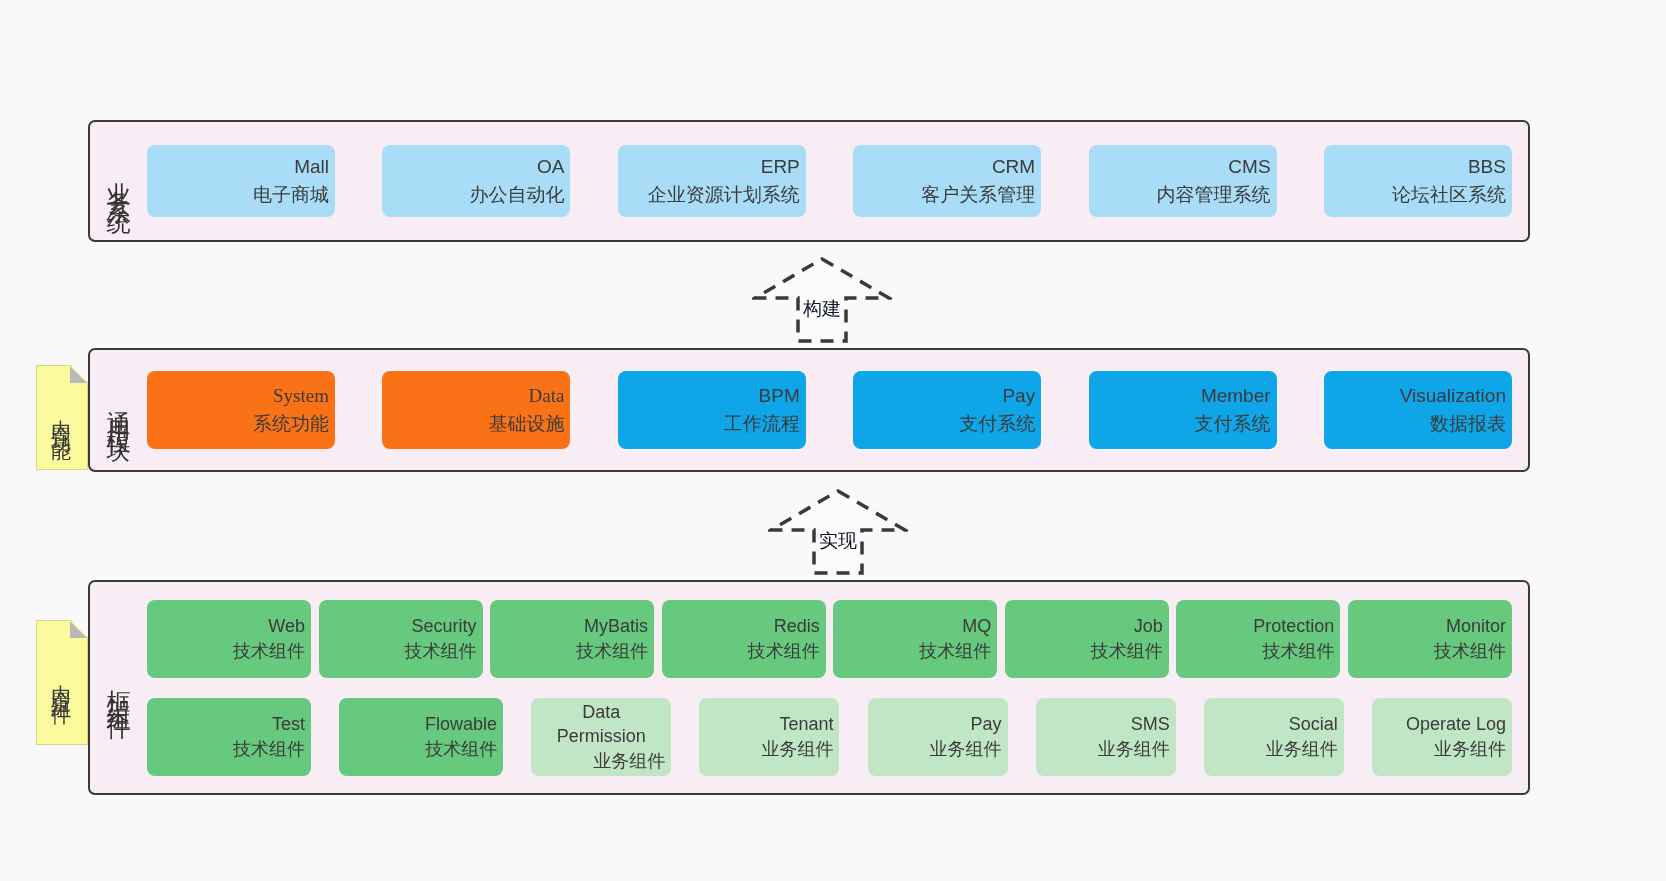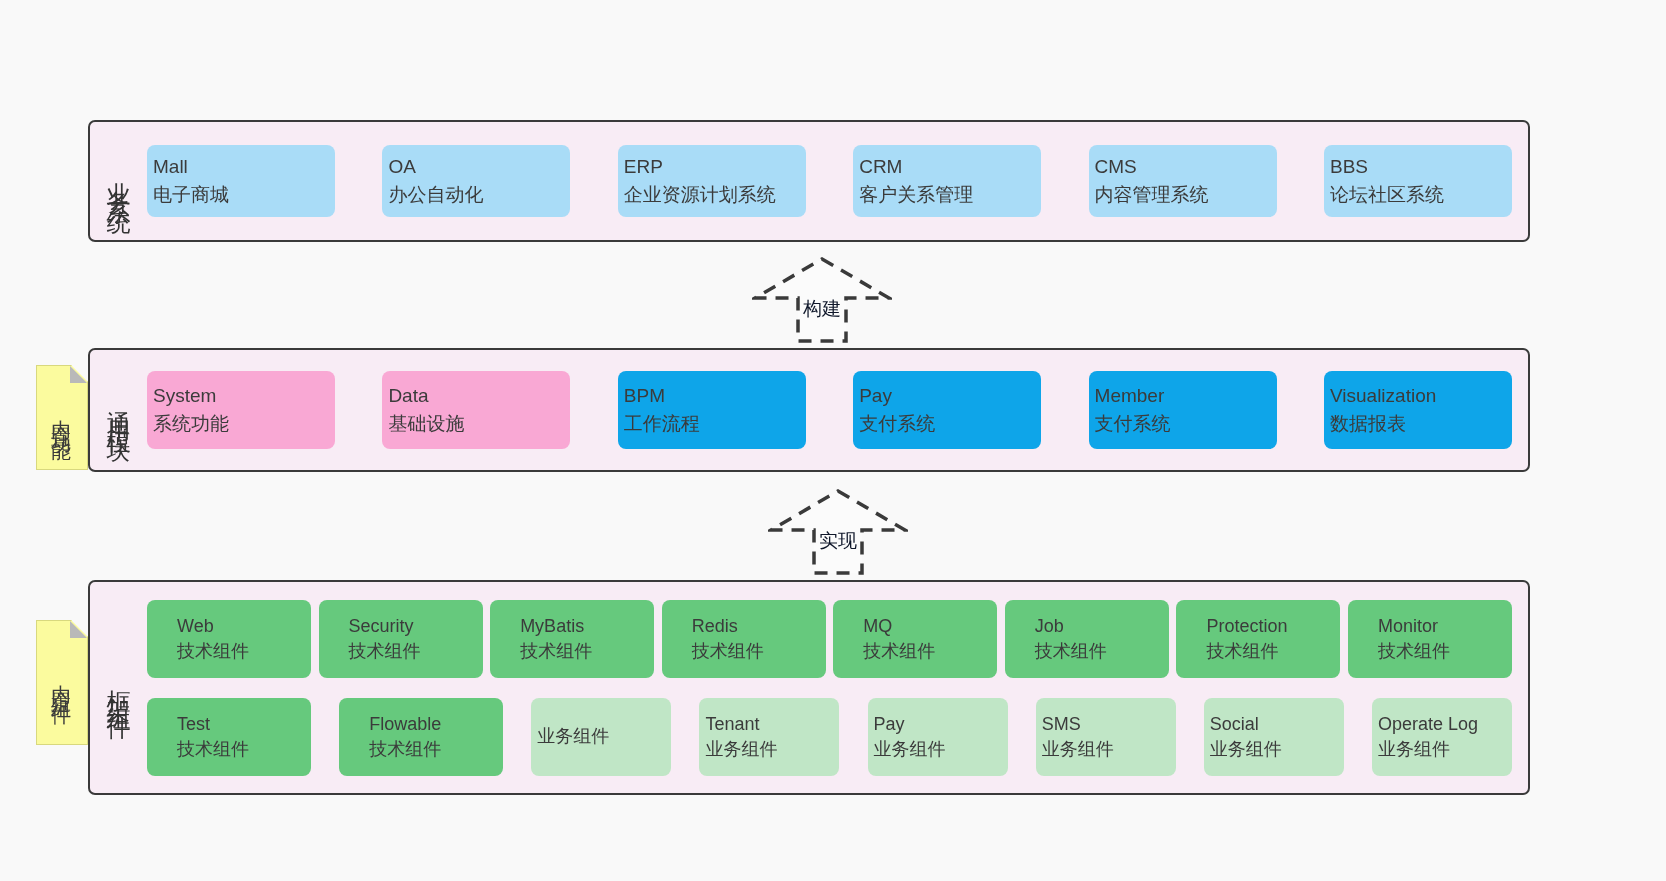--- a/index.html
+++ b/index.html
@@ -23,28 +23,28 @@
     flex:1;display:flex;align-items:center;justify-content:space-between;
     padding-right:16px;
   }
   .boxes-col{
     flex:1;display:flex;flex-direction:column;justify-content:center;
     gap:20px;padding-right:16px;
   }
   .row8{display:flex;justify-content:space-between;}
   .node{
     border-radius:8px;display:flex;flex-direction:column;
-    align-items:flex-start;justify-content:center;text-align:center;
+    align-items:flex-end;justify-content:center;text-align:center;
     font-size:19px;line-height:1.45;color:#3b3b3b;
   }
   .p1 .node{width:188px;height:72px;}
   .p2 .node{width:188px;height:78px;}
   .p3 .node{width:140px;height:78px;font-size:18px;line-height:1.35;}
   .v-blue{background:#a9dcf7;}
-  .v-red{background:#f9a8d4;}
+  .v-red{background:#f97316;font-family:Liberation Serif, serif;}
   .v-pink{background:#0ea5e9;}
   .v-green{background:#66c97d;padding-left:24px;}
   .v-lightgreen{background:#c0e6c6;}
   .node .t, .node .s{display:block;padding:0 6px;}
   .note{
     position:absolute;left:36px;width:52px;
     background:#fbfb9e;border:1px solid #d8d87e;box-sizing:border-box;
     display:flex;align-items:center;justify-content:center;
     writing-mode:vertical-rl;text-orientation:upright;
     font-size:20px;letter-spacing:7px;color:#3a3a3a;
@@ -189,20 +189,21 @@
     <div class="row8">
       <div class="node v-green">
         <span class="t">Test</span>
         <span class="s">技术组件</span>
       </div>
       <div class="node v-green">
         <span class="t">Flowable</span>
         <span class="s">技术组件</span>
       </div>
       <div class="node v-lightgreen">
+        <span class="t">Data Permission</span>
         <span class="s">业务组件</span>
       </div>
       <div class="node v-lightgreen">
         <span class="t">Tenant</span>
         <span class="s">业务组件</span>
       </div>
       <div class="node v-lightgreen">
         <span class="t">Pay</span>
         <span class="s">业务组件</span>
       </div>

